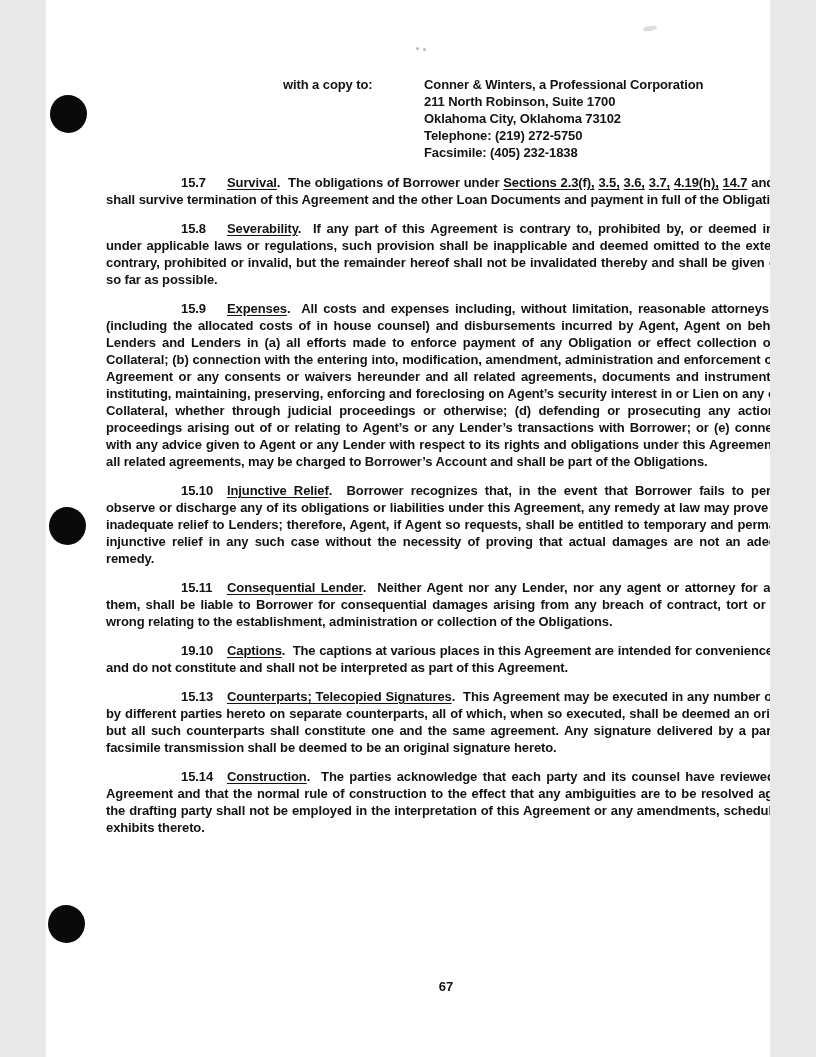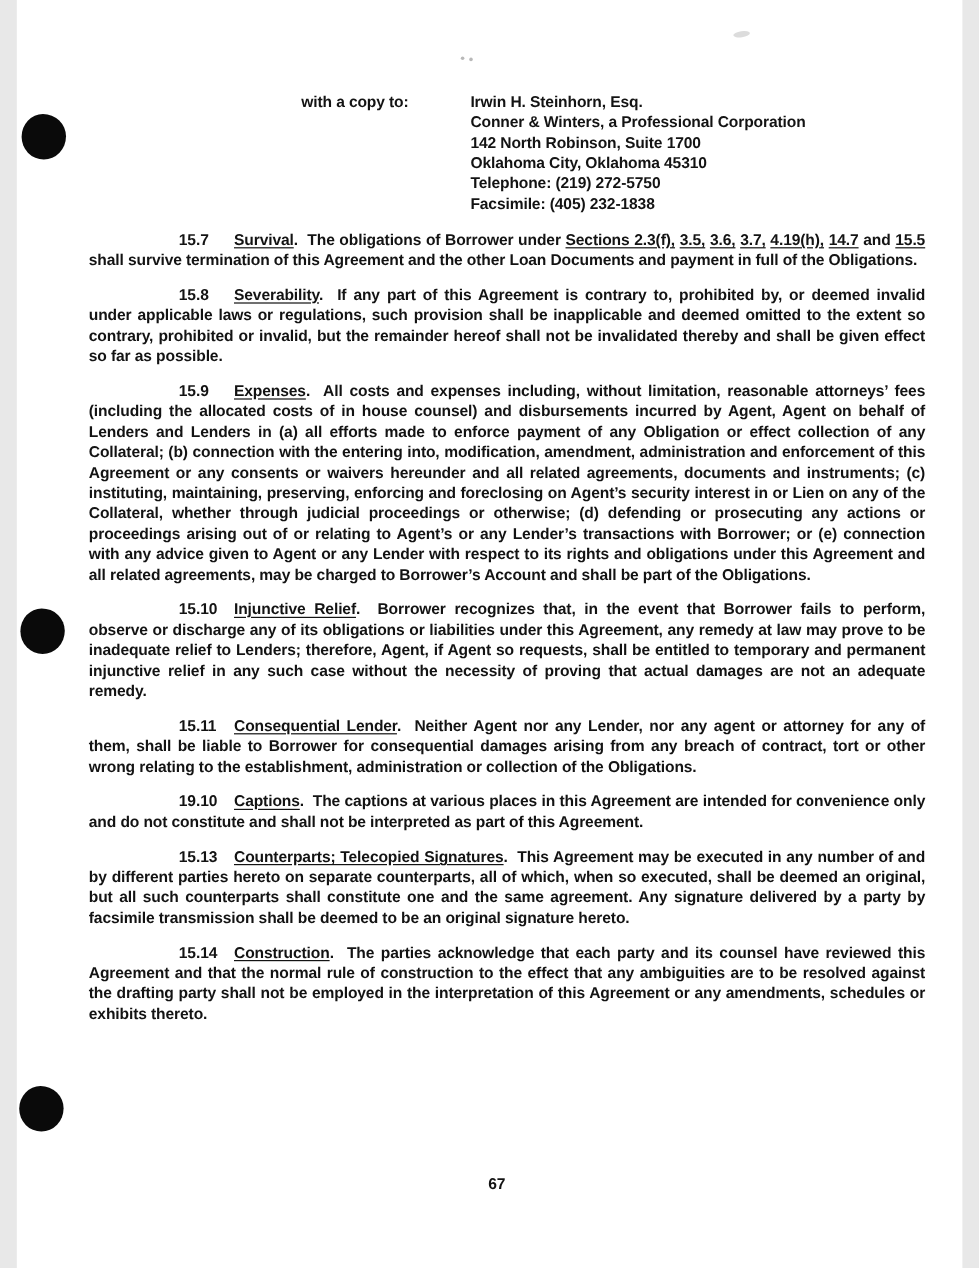--- a/index.html
+++ b/index.html
@@ -2,21 +2,21 @@
 <html><head>
 <meta charset="utf-8">
 <style>
   html, body {
     margin: 0;
     padding: 0;
     background: #e8e8e8;
   }
   .page {
     position: relative;
-    width: 788px;
+    width: 724px;
     height: 1057px;
     margin: 0 auto;
     background: #ffffff;
     overflow: hidden;
     font-family: "Liberation Sans", sans-serif;
     font-size: 13px;
     font-weight: 600;
     letter-spacing: -0.1px;
     line-height: 17px;
     color: #131313;
@@ -102,24 +102,23 @@
 
   <div class="speck speck1"></div>
   <div class="speck speck2"></div>
   <div class="smudge"></div>
 
   <div class="content">
 
     <div class="copy-block">
       <div class="copy-label">with a copy to:</div>
       <div class="copy-address">
-        <div>Irwin H. Steinhorn, Esq.</div>
         <div>Conner &amp; Winters, a Professional Corporation</div>
-        <div>142 North Robinson, Suite 1700</div>
-        <div>Oklahoma City, Oklahoma 45310</div>
+        <div>211 North Robinson, Suite 1700</div>
+        <div>Oklahoma City, Oklahoma 73102</div>
         <div>Telephone: (219) 272-5750</div>
         <div>Facsimile:  (405) 232-1838</div>
       </div>
     </div>
 
     <div>
         <p class="para"><span class="secnum">15.7</span><span class="heading">Survival</span>.&nbsp; <span>The obligations of Borrower under </span><span class="uline">Sections 2.3(f),</span><span> </span><span class="uline">3.5,</span><span> </span><span class="uline">3.6,</span><span> </span><span class="uline">3.7,</span><span> </span><span class="uline">4.19(h),</span><span> </span><span class="uline">14.7</span><span> and </span><span class="uline">15.5</span><span> shall survive termination of this Agreement and the other Loan Documents and payment in full of the Obligations.</span></p>
         <p class="para"><span class="secnum">15.8</span><span class="heading">Severability</span>.&nbsp; <span>If any part of this Agreement is contrary to, prohibited by, or deemed invalid under applicable laws or regulations, such provision shall be inapplicable and deemed omitted to the extent so contrary, prohibited or invalid, but the remainder hereof shall not be invalidated thereby and shall be given effect so far as possible.</span></p>
         <p class="para"><span class="secnum">15.9</span><span class="heading">Expenses</span>.&nbsp; <span>All costs and expenses including, without limitation, reasonable attorneys’ fees (including the allocated costs of in house counsel) and disbursements incurred by Agent, Agent on behalf of Lenders and Lenders in (a) all efforts made to enforce payment of any Obligation or effect collection of any Collateral; (b) connection with the entering into, modification, amendment, administration and enforcement of this Agreement or any consents or waivers hereunder and all related agreements, documents and instruments; (c) instituting, maintaining, preserving, enforcing and foreclosing on Agent’s security interest in or Lien on any of the Collateral, whether through judicial proceedings or otherwise; (d) defending or prosecuting any actions or proceedings arising out of or relating to Agent’s or any Lender’s transactions with Borrower; or (e) connection with any advice given to Agent or any Lender with respect to its rights and obligations under this Agreement and all related agreements, may be charged to Borrower’s Account and shall be part of the Obligations.</span></p>
         <p class="para"><span class="secnum">15.10</span><span class="heading">Injunctive Relief</span>.&nbsp; <span>Borrower recognizes that, in the event that Borrower fails to perform, observe or discharge any of its obligations or liabilities under this Agreement, any remedy at law may prove to be inadequate relief to Lenders; therefore, Agent, if Agent so requests, shall be entitled to temporary and permanent injunctive relief in any such case without the necessity of proving that actual damages are not an adequate remedy.</span></p>

